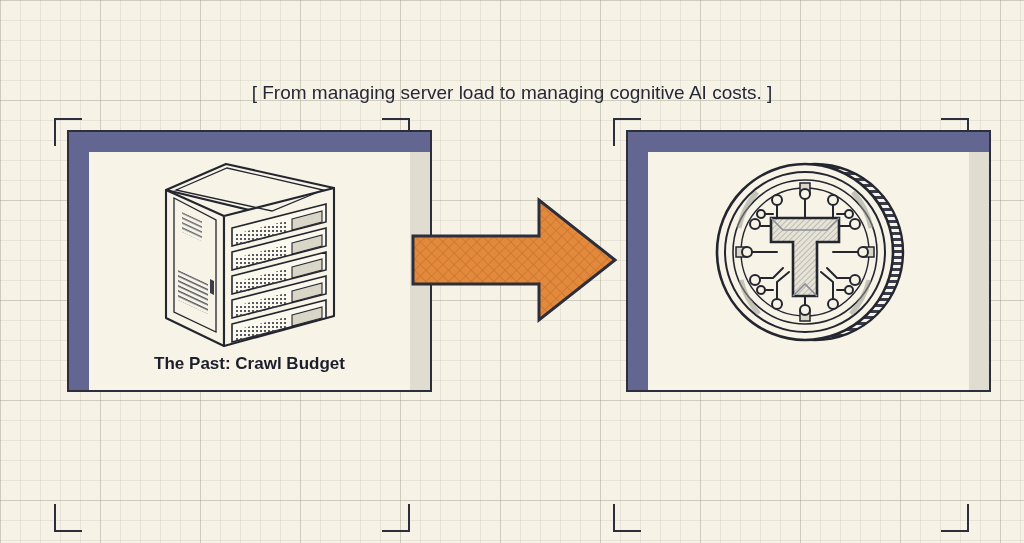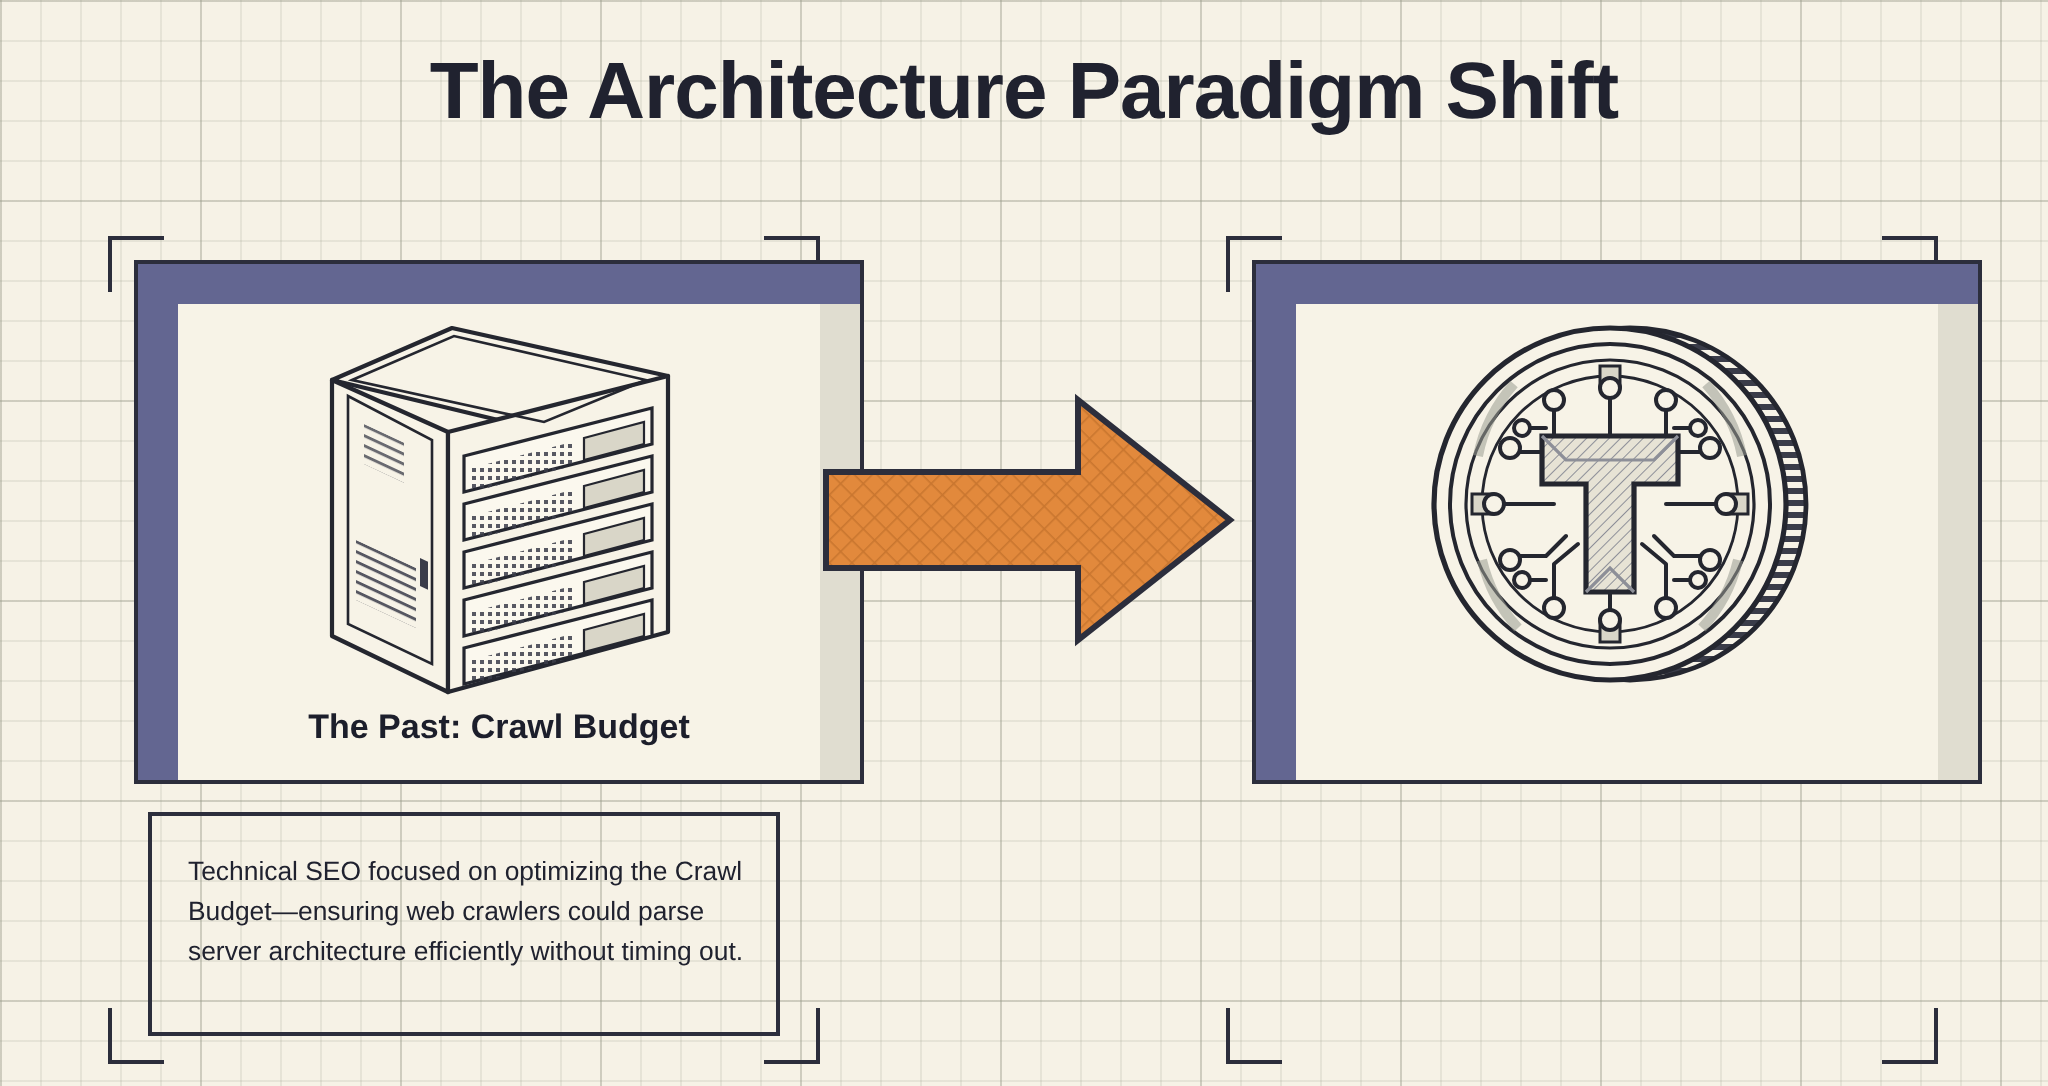--- a/index.html
+++ b/index.html
@@ -156,21 +156,21 @@
     top: 196px;
     width: 210px;
     height: 128px;
   }
 </style>
 </head>
 <body>
 
 <div id="page">
 
-  <div id="title">The Architecture Paradigm Shift</div>
+  <div id="subtitle">[ From managing server load to managing cognitive AI costs. ]</div>
 
   <div class="column" id="column-past">
     <div class="bracket tl"></div>
     <div class="bracket tr"></div>
     <div class="bracket bl"></div>
     <div class="bracket br"></div>
 
     <div class="panel">
       <div class="panel-rightbar"></div>
       <div class="panel-topbar"></div>
@@ -231,23 +231,20 @@
               <path d="M80 170 L174 146 L174 164 L80 188 Z" fill="#fbf8ee" stroke="#24262f" stroke-width="1.6"></path>
               <path d="M84 176 L134 163 L134 175 L84 188 Z" fill="url(#vent)" opacity="0.85"></path>
               <path d="M140 161 L170 153 L170 164 L140 172 Z" fill="#d9d6c8" stroke="#24262f" stroke-width="1.1"></path>
             </g>
           </svg>
         </div>
         <div class="panel-caption">The Past: Crawl Budget</div>
       </div>
     </div>
 
-    <div class="descbox">
-      <p>Technical SEO focused on optimizing the Crawl Budget—ensuring web crawlers could parse server architecture efficiently without timing out.</p>
-    </div>
   </div>
 
   <div id="arrow">
     <svg width="210" height="128" viewBox="0 0 210 128" xmlns="http://www.w3.org/2000/svg">
       <defs>
         <pattern id="hatch" width="8" height="8" patternUnits="userSpaceOnUse" patternTransform="rotate(45)">
           <rect width="8" height="8" fill="#e2893c"></rect>
           <path d="M0 0 L0 8" stroke="#c9762f" stroke-width="1.6"></path>
           <path d="M0 0 L8 0" stroke="#c9762f" stroke-width="1.6"></path>
         </pattern>

